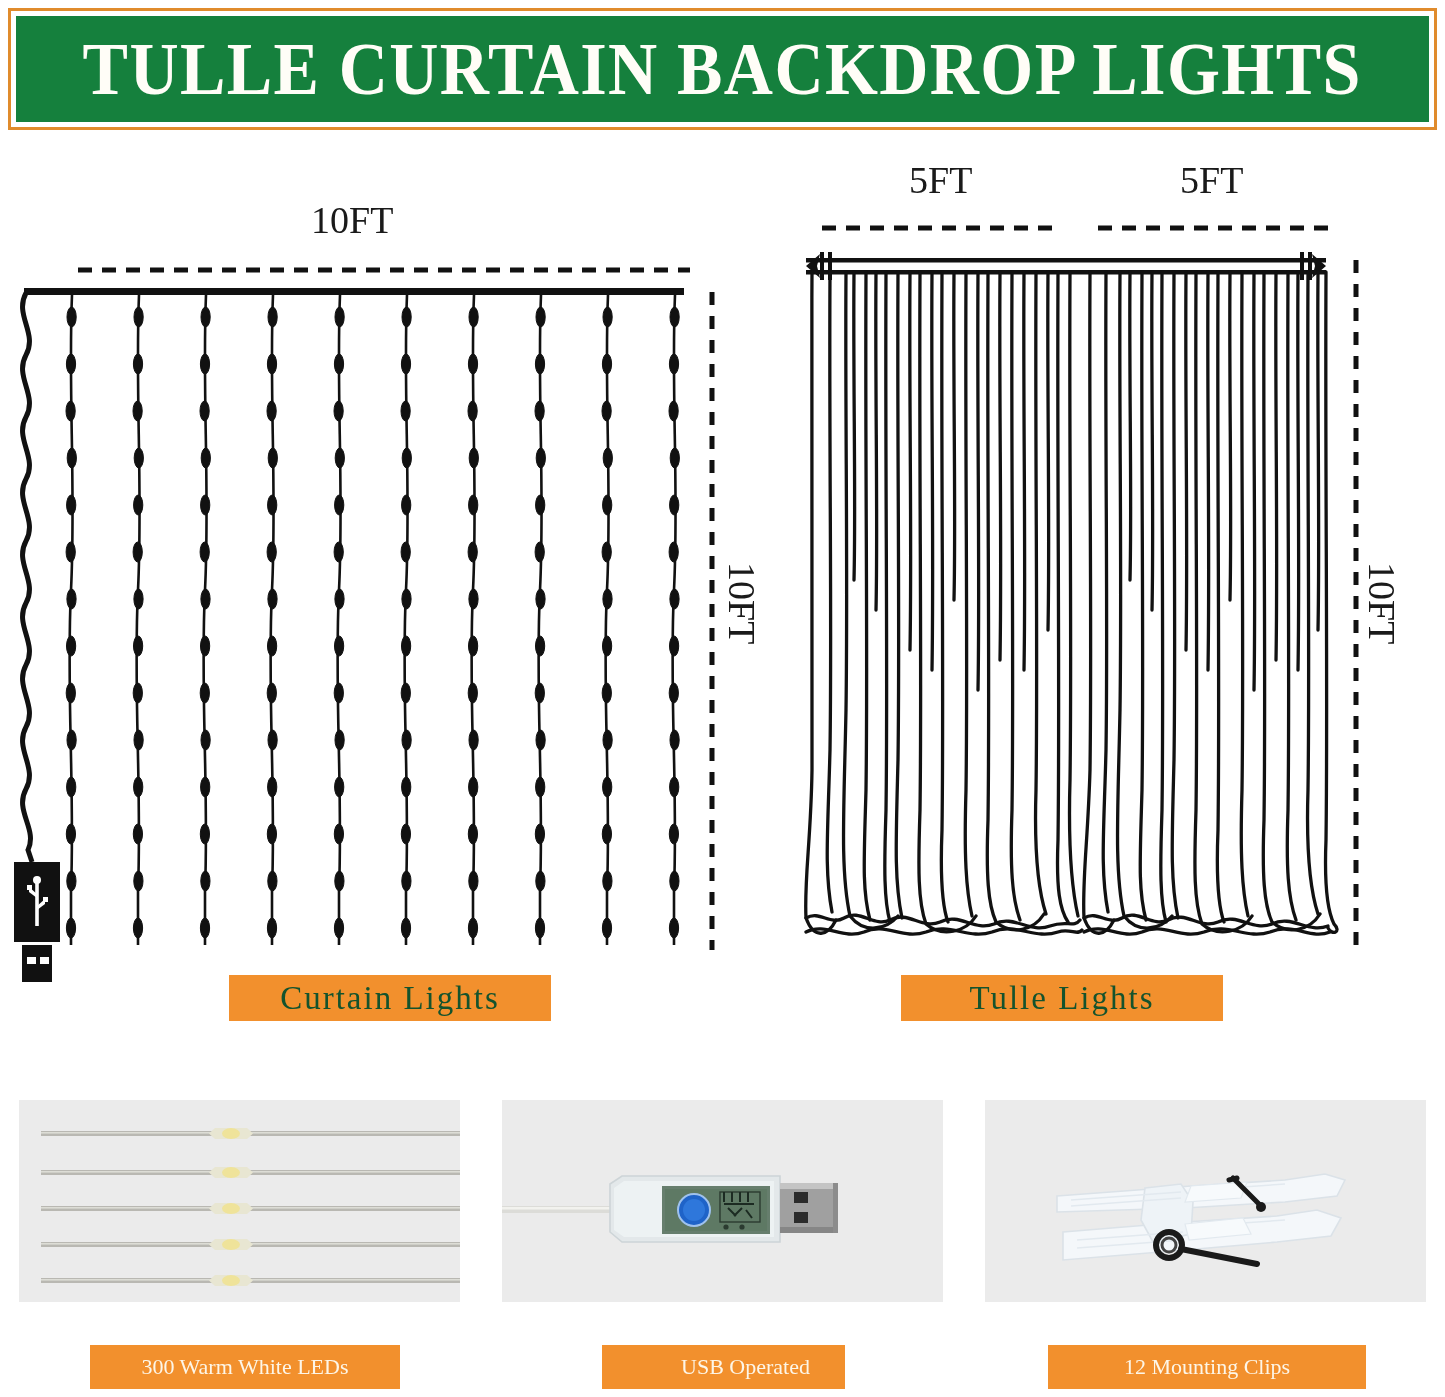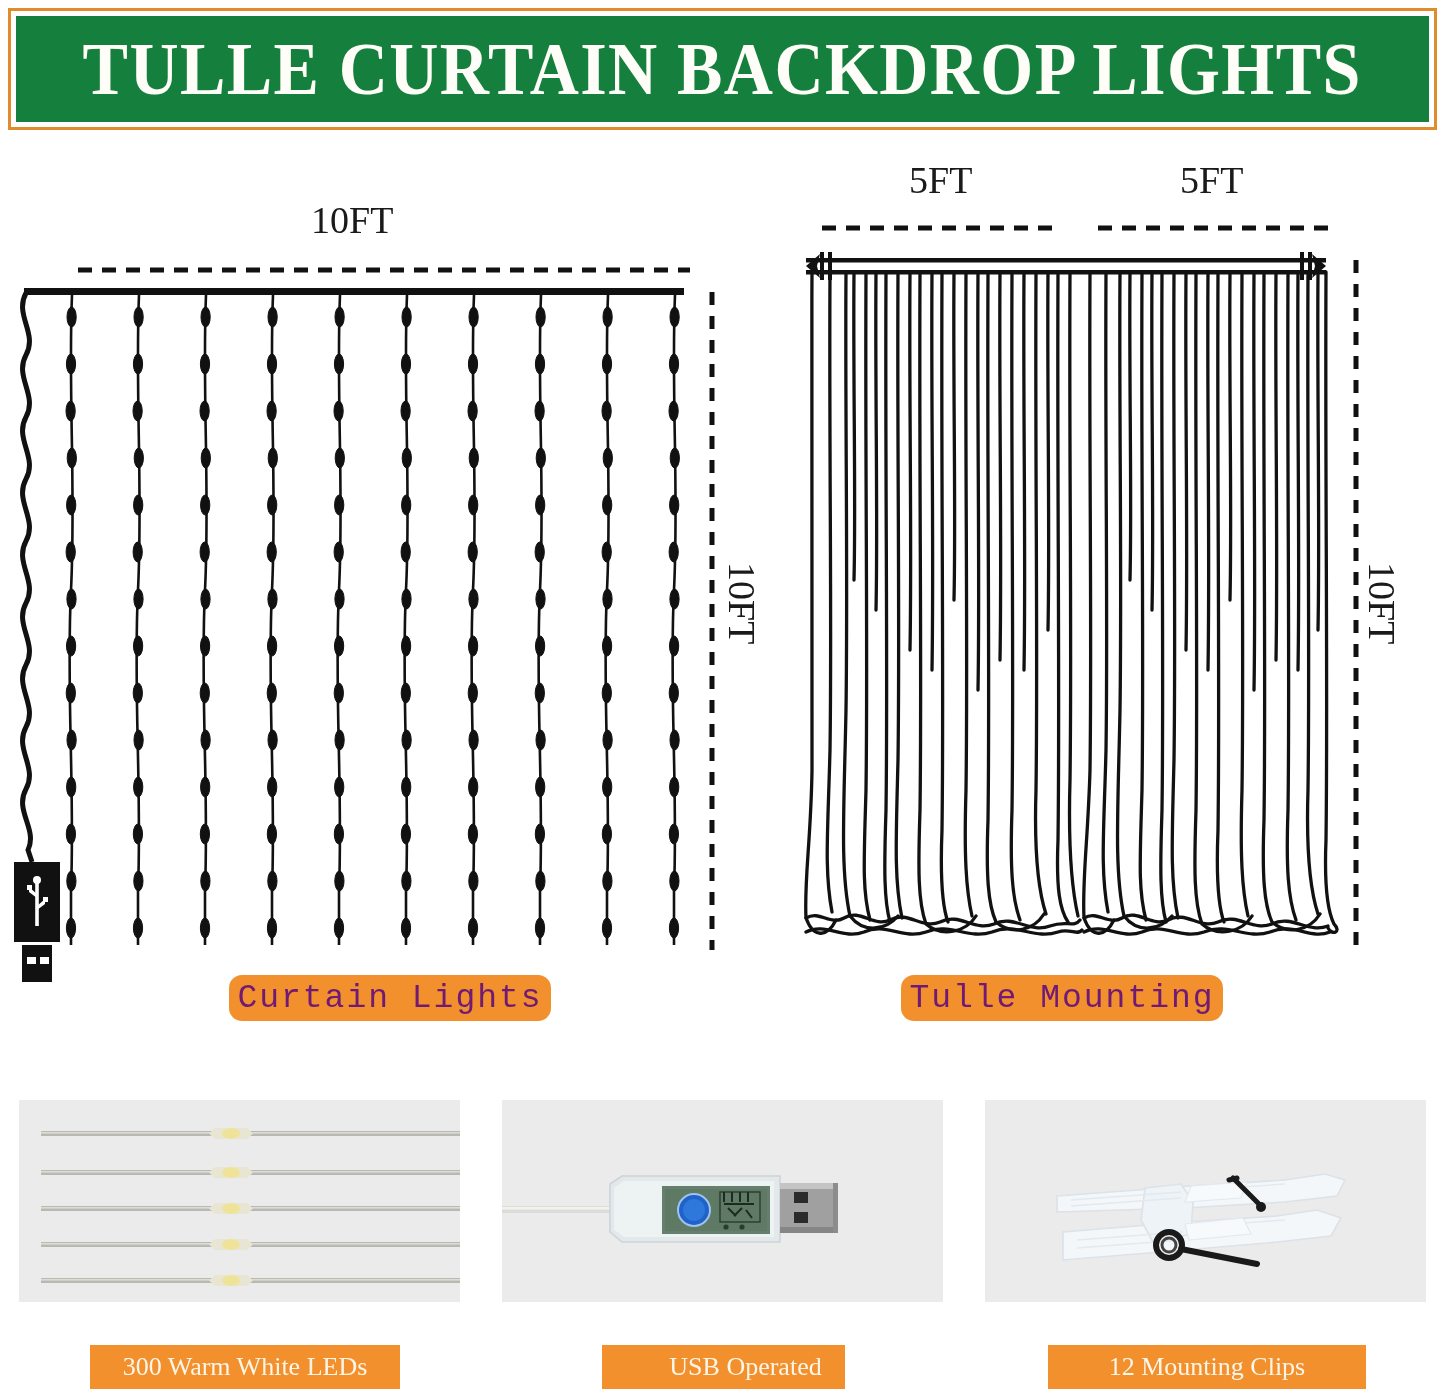--- a/index.html
+++ b/index.html
@@ -71,28 +71,27 @@
   }
   .dim-vert {
     transform-origin: 0 0;
     transform: rotate(90deg);
   }
 
   
   .chip {
     position: absolute;
     background: #f2902d;
-    color: #701a75;
+    color: #14532d;
     display: flex;
     align-items: center;
     justify-content: center;
     box-sizing: border-box;
-    font-family: Liberation Mono, monospace;
+    font-family: Liberation Serif, serif;
     white-space: nowrap;
-    border-radius: 13px;
   }
   #chip-curtain-lights {
     left: 229px;
     top: 975px;
     width: 322px;
     height: 46px;
     font-size: 33px;
     letter-spacing: 2px;
   }
   #chip-tulle-curtains {
@@ -125,21 +124,21 @@
   }
   .photo svg { display: block; }
   .feature-caption {
     position: absolute;
     background: #f2902d;
     color: #fdf6e8;
     height: 44px;
     display: flex;
     align-items: center;
     justify-content: center;
-    font-size: 26px;
+    font-size: 22px;
     font-family: "Liberation Serif", "DejaVu Serif", serif;
     white-space: nowrap;
     box-sizing: border-box;
   }
 
   #feature-leds { left: 19px; width: 441px; }
   #feature-usb  { left: 502px; width: 441px; }
   #feature-clips{ left: 985px; width: 441px; }
 
   #caption-leds  { left: 90px;  top: 1345px; width: 310px; }
@@ -453,21 +452,21 @@
   </svg>
 
   <div class="dim-label" style="left:311px; top:48px;">10FT</div>
   <div class="dim-label dim-vert" style="left:764px; top:412px;">10FT</div>
   <div class="dim-label" style="left:909px; top:8px;">5FT</div>
   <div class="dim-label" style="left:1180px; top:8px;">5FT</div>
   <div class="dim-label dim-vert" style="left:1404px; top:412px;">10FT</div>
 </div>
 
 <div class="chip" id="chip-curtain-lights">Curtain Lights</div>
-<div class="chip" id="chip-tulle-curtains">Tulle Mounting</div>
+<div class="chip" id="chip-tulle-curtains">Tulle Lights</div>
 
 <div id="features">
 
   <div class="feature" id="feature-leds">
     <div class="photo">
       <svg width="441" height="202" viewBox="0 0 441 202" xmlns="http://www.w3.org/2000/svg">
         <rect width="441" height="202" fill="#ebebeb"></rect>
         <g>
 
           <g>

